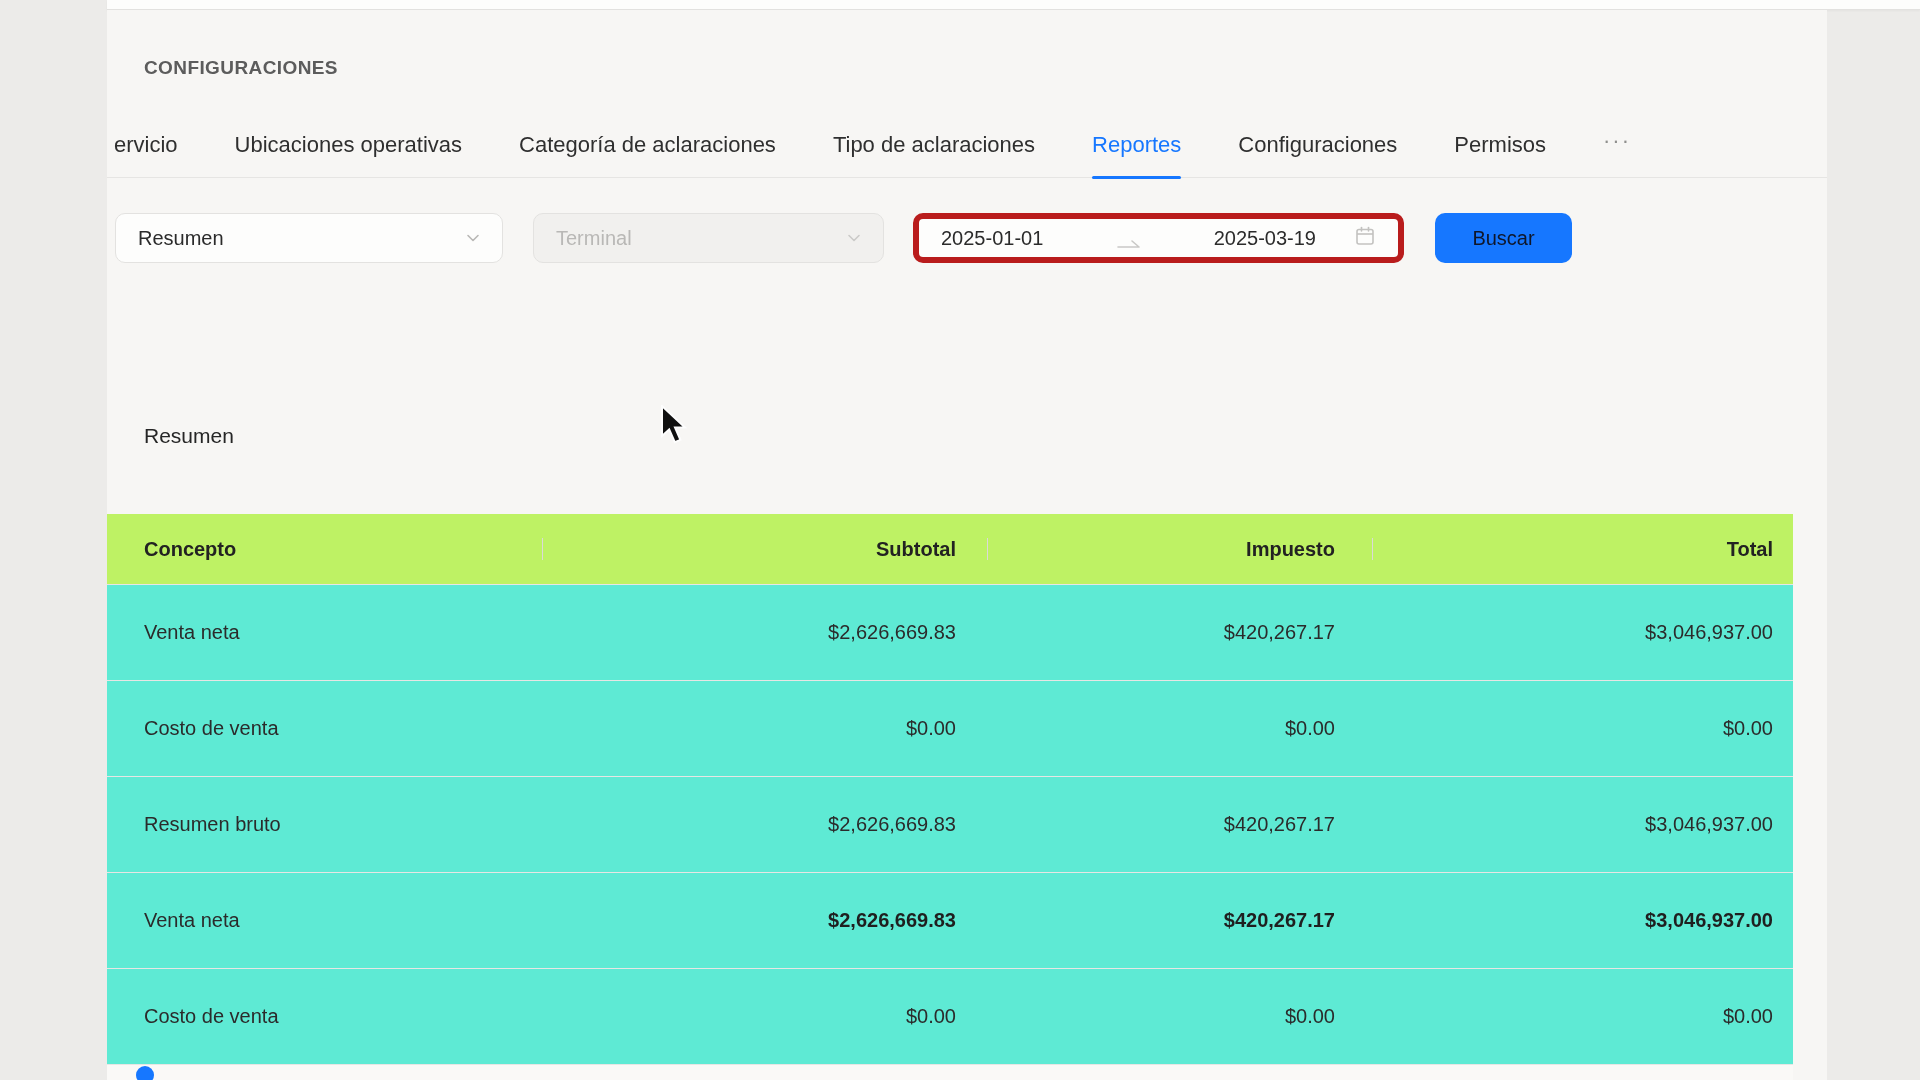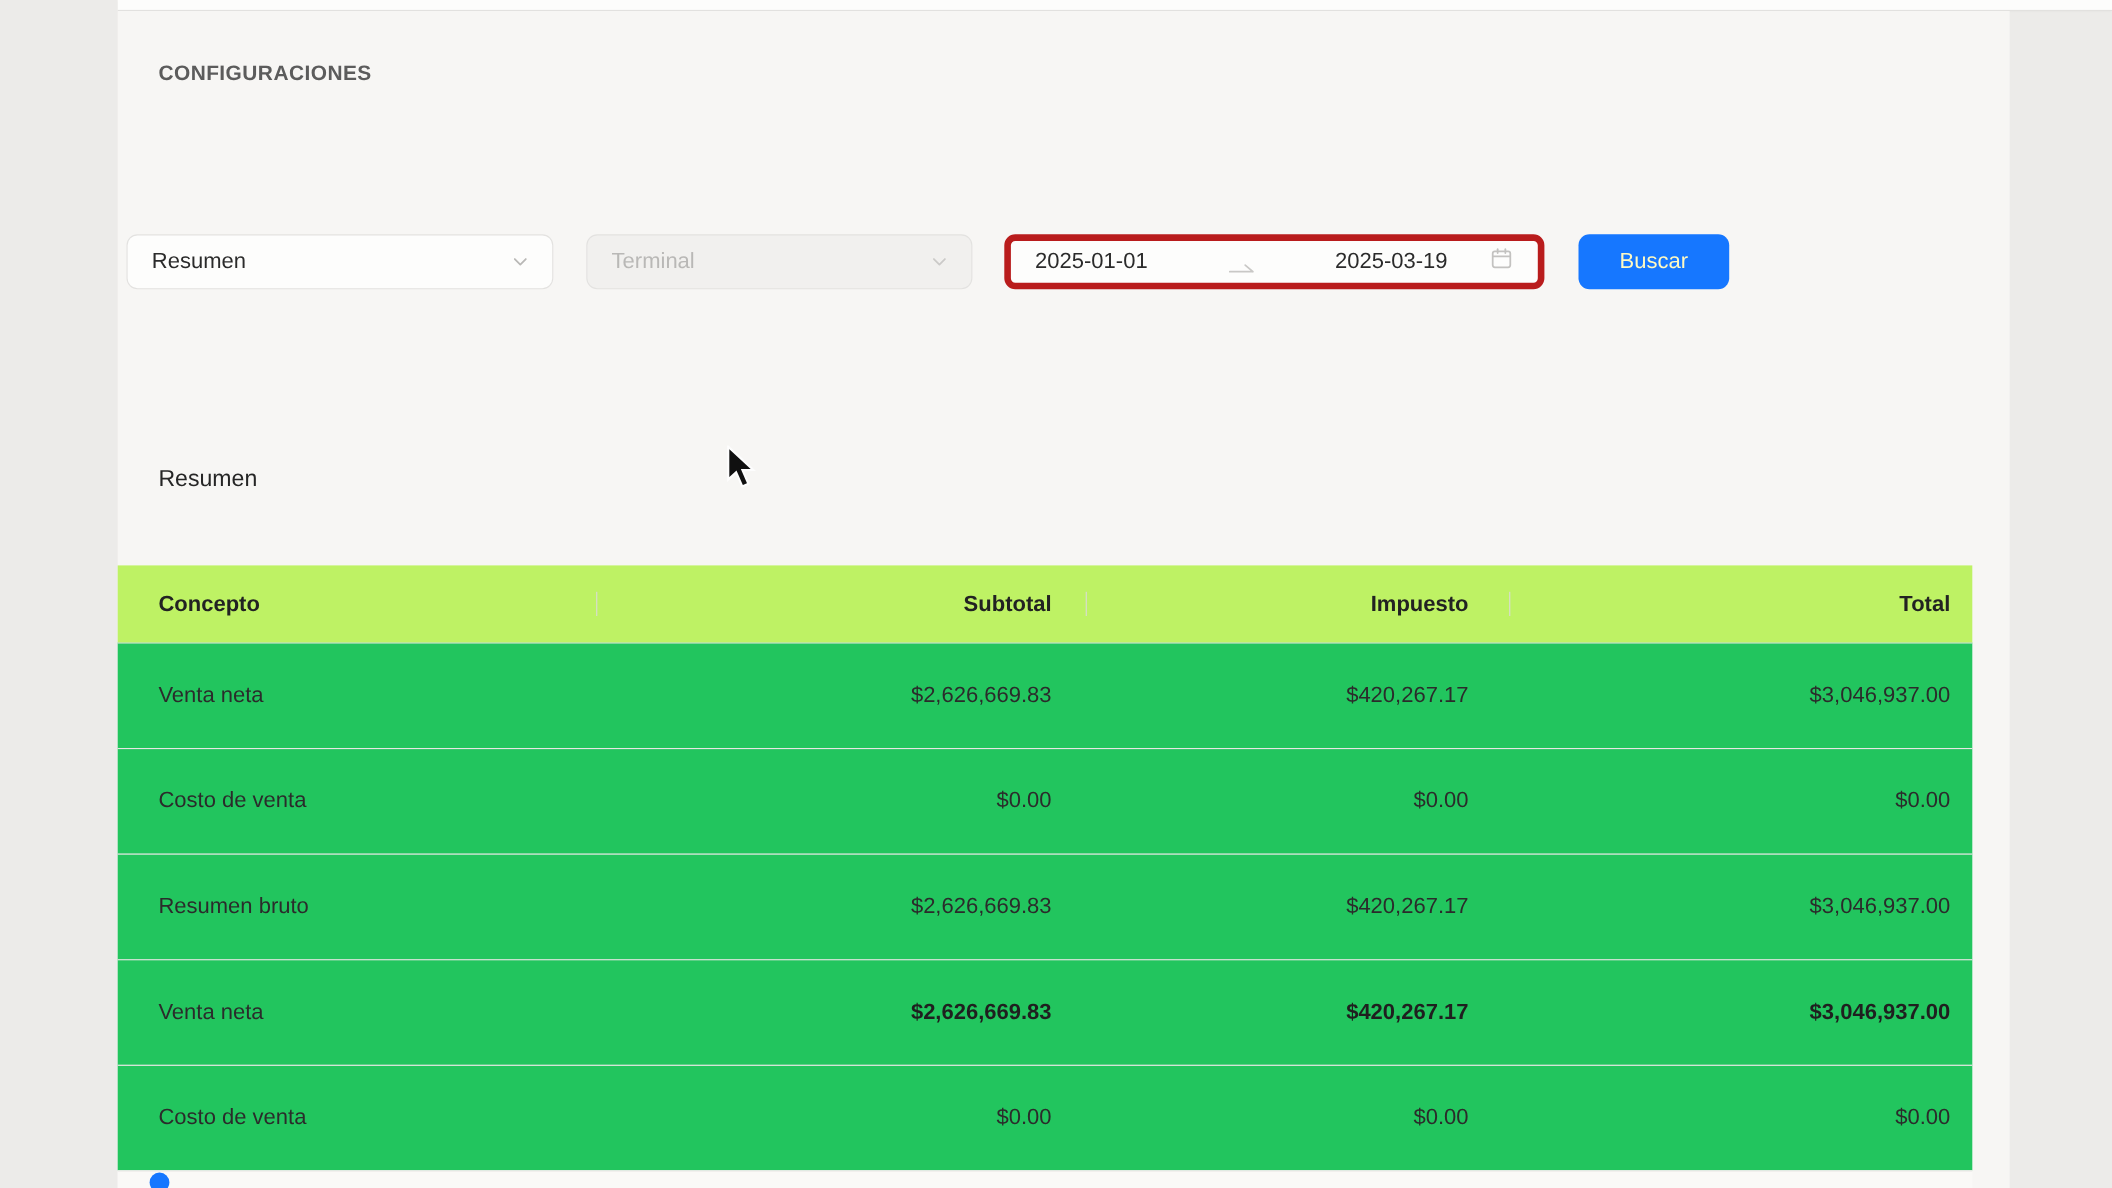--- a/index.html
+++ b/index.html
@@ -24,32 +24,32 @@
   .filters { position:absolute; left:0; top:0; }
   .select { position:absolute; height:50px; background:#fdfdfc; border:1px solid #e3e2e0; border-radius:10px; display:flex; align-items:center; justify-content:space-between; padding:0 20px 0 22px; font-size:20px; color:#2b2b2b; }
   .select.disabled { background:#f1f0ee; color:#b9b8b6; }
   .sel-1 { left:115px; top:213px; width:388px; }
   .sel-2 { left:533px; top:213px; width:351px; }
   .chevron { width:18px; height:18px; flex:0 0 auto; }
   .range { position:absolute; left:913px; top:213px; width:491px; height:50px; background:#fdfdfc; border:6px solid #b91c1c; border-radius:10px; display:flex; align-items:center; padding:0 22px; font-size:20px; color:#2b2b2b; }
   .range .date { white-space:nowrap; }
   .range .swap { flex:1; display:flex; justify-content:center; align-items:flex-end; padding-top:10px; }
   .range .cal { margin-left:38px; flex:0 0 auto; }
-  .btn-primary { position:absolute; left:1435px; top:213px; width:137px; height:50px; background:#1677ff; border:none; border-radius:10px; color:#fef9c3; font-size:20px; font-weight:500; font-family:"Liberation Sans",sans-serif; cursor:pointer; display:flex; align-items:center; justify-content:center; }
+  .btn-primary { position:absolute; left:1435px; top:213px; width:137px; height:50px; background:#1677ff; border:none; border-radius:10px; color:#0f172a; font-size:20px; font-weight:500; font-family:"Liberation Sans",sans-serif; cursor:pointer; display:flex; align-items:center; justify-content:center; }
 
   .section-title { position:absolute; left:144px; top:424px; font-size:21px; color:#262626; }
 
   
   .table { position:absolute; left:107px; top:514px; width:1686px; }
   .t-grid { display:grid; grid-template-columns:435px 445px 385px 421px; align-items:center; }
   .t-head { height:70px; background:#bef264; font-weight:700; font-size:20px; color:#222; position:relative; }
   .t-head .cell { position:relative; height:100%; display:flex; align-items:center; }
   .t-head .cell.num { justify-content:flex-end;text-align:right; }
   .t-head .cell:not(:first-child)::before { content:""; position:absolute; left:0; top:24px; bottom:24px; width:1px; background:#dbdad8; }
-  .t-row { height:96px; background:#22c55e; border-top:1px solid #e7e6e4; font-size:20px; color:#2b2b2b; }
+  .t-row { height:96px; background:#5eead4; border-top:1px solid #e7e6e4; font-size:20px; color:#2b2b2b; }
   .t-row.bold .num-cell { font-weight:700; color:#1f1f1f; }
   .t-stub { height:18px; background:#faf9f7; border-top:1px solid #e7e6e4; }
   .c1 { padding-left:37px; }
   .c2 { padding-right:31px; text-align:right; }
   .c3 { padding-right:37px; text-align:right; }
   .c4 { padding-right:20px; text-align:right; }
 
   .cursor { position:absolute; left:660px; top:405px; width:34px; height:40px; pointer-events:none; z-index:50; }
 
   .fab-peek { position:absolute; left:136px; top:1066px; width:18px; height:18px; border-radius:50%; background:#1677ff; }
@@ -57,20 +57,30 @@
 </head>
 <body>
 
 <div class="page">
 
   <div class="topbar"></div>
   <div class="content-panel"></div>
 
   <div class="section-header-title">CONFIGURACIONES</div>
 
+  <div class="tabs">
+    <div class="tab">ervicio</div>
+    <div class="tab">Ubicaciones operativas</div>
+    <div class="tab">Categoría de aclaraciones</div>
+    <div class="tab">Tipo de aclaraciones</div>
+    <div class="tab active">Reportes</div>
+    <div class="tab">Configuraciones</div>
+    <div class="tab">Permisos</div>
+    <div class="tab-more">···</div>
+  </div>
 
   <div class="filters">
     <div class="select sel-1">
       <span>Resumen</span>
       <svg class="chevron" viewBox="0 0 18 18">
           <path d="M4 6.5 L9 11.5 L14 6.5" fill="none" stroke="#b9b8b6" stroke-width="1.6" stroke-linecap="round" stroke-linejoin="round"></path>
         </svg>
     </div>
 
     <div class="select sel-2 disabled">

